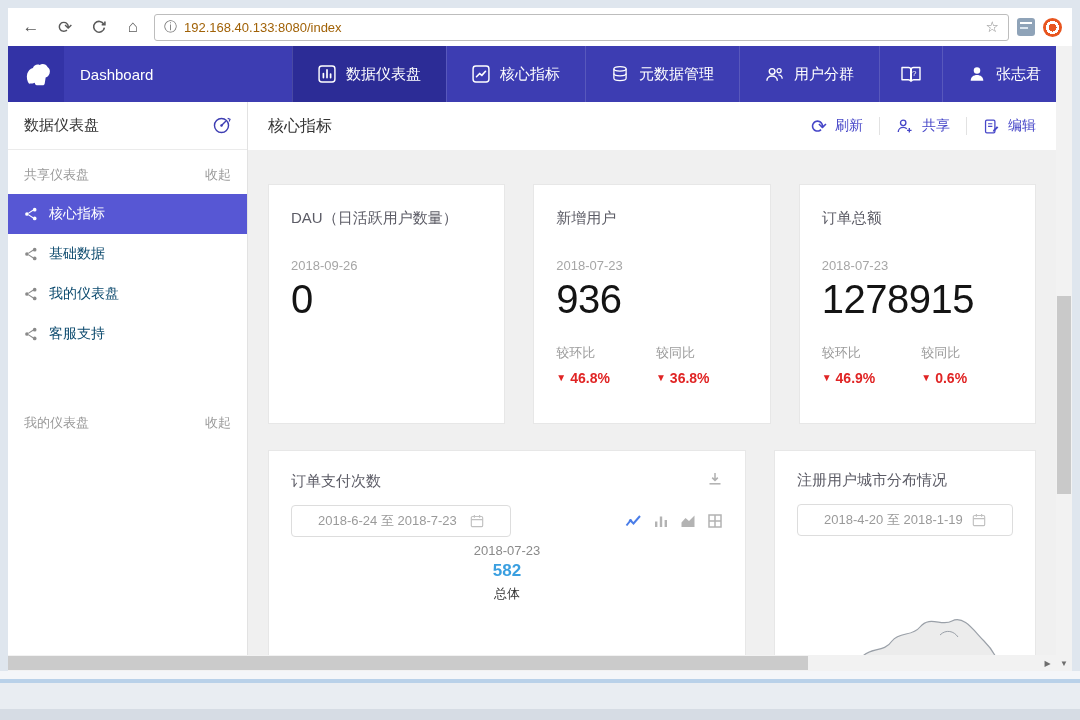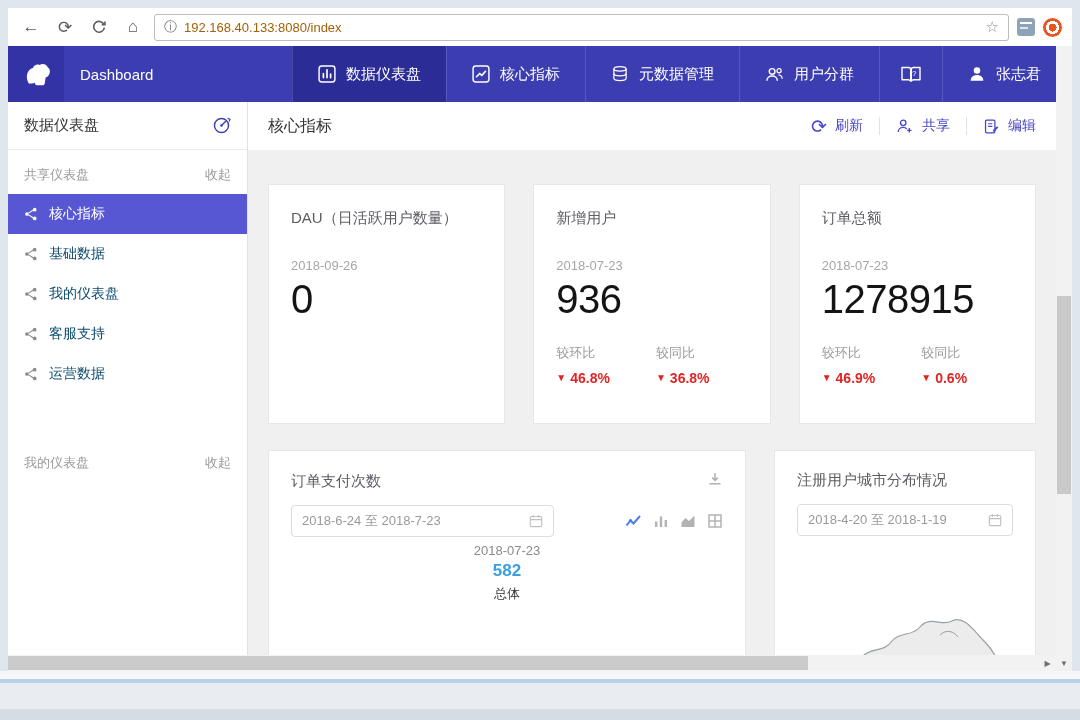--- a/index.html
+++ b/index.html
@@ -69,22 +69,22 @@
   .delta-row{display:flex;gap:46px;margin-top:22px}
   .delta-lbl{font-size:13px;color:#9a9a9a}
   .delta-val{margin-top:8px;font-size:14px;font-weight:bold;color:#e02424;
     display:flex;align-items:center;gap:4px}
   .tri{font-size:10px;line-height:1}
   .card.chart{flex:2;height:320px;padding:20px 22px;overflow:hidden}
   .card.map{flex:1;height:320px;padding:20px 22px;position:relative;overflow:hidden}
   .chart-head{display:flex;align-items:flex-end}
   .dl-icon{margin-left:auto;cursor:pointer}
   .controls{display:flex;align-items:center;margin-top:14px}
-  .date-input{width:263px;height:32px;border:1px solid #ddd;border-radius:4px;background:#fff;
-    display:flex;align-items:center;justify-content:space-between;padding:0 10px;
+  .date-input{width:220px;height:32px;border:1px solid #ddd;border-radius:4px;background:#fff;
+    display:flex;align-items:center;justify-content:space-between;padding:0 26px;
     font-size:13px;color:#9a9a9a;cursor:pointer}
   .chart-icons{margin-left:auto;display:flex;gap:11px;align-items:center}
   .chart-icons span{cursor:pointer;display:flex}
   .tip{text-align:center;margin-top:6px}
   .tip-date{font-size:13px;color:#8a8a8a}
   .tip-val{font-size:17px;font-weight:bold;color:#3a9fe0;margin-top:3px}
   .tip-series{font-size:13px;color:#333;margin-top:4px}
   .map-svg{position:absolute;left:15px;top:160px}
   
   .v-scroll{position:absolute;left:1056px;top:46px;width:16px;height:609px;background:#f2f2f2}
@@ -232,29 +232,20 @@
       <span>我的仪表盘</span>
     </div>
     <div class="sb-item">
       <svg width="14" height="14" viewBox="0 0 16 16">
         <circle cx="3.4" cy="8" r="2.1" fill="#8a8a8a"></circle>
           <circle cx="12.2" cy="3" r="2.1" fill="#8a8a8a"></circle>
         <circle cx="12.2" cy="13" r="2.1" fill="#8a8a8a"></circle>
         <path d="M5.3 7l5-3.2M5.3 9l5 3.2" stroke="#8a8a8a" stroke-width="1.3" fill="none"></path>
       </svg>
       <span>客服支持</span>
-    </div>
-    <div class="sb-item">
-      <svg width="14" height="14" viewBox="0 0 16 16">
-        <circle cx="3.4" cy="8" r="2.1" fill="#8a8a8a"></circle>
-          <circle cx="12.2" cy="3" r="2.1" fill="#8a8a8a"></circle>
-        <circle cx="12.2" cy="13" r="2.1" fill="#8a8a8a"></circle>
-        <path d="M5.3 7l5-3.2M5.3 9l5 3.2" stroke="#8a8a8a" stroke-width="1.3" fill="none"></path>
-      </svg>
-      <span>运营数据</span>
     </div>
 
     <div class="sb-gap"></div>
 
     <div class="sb-section">
       <span>我的仪表盘</span>
       <span class="sb-collapse">收起</span>
     </div>
   </aside>
 

